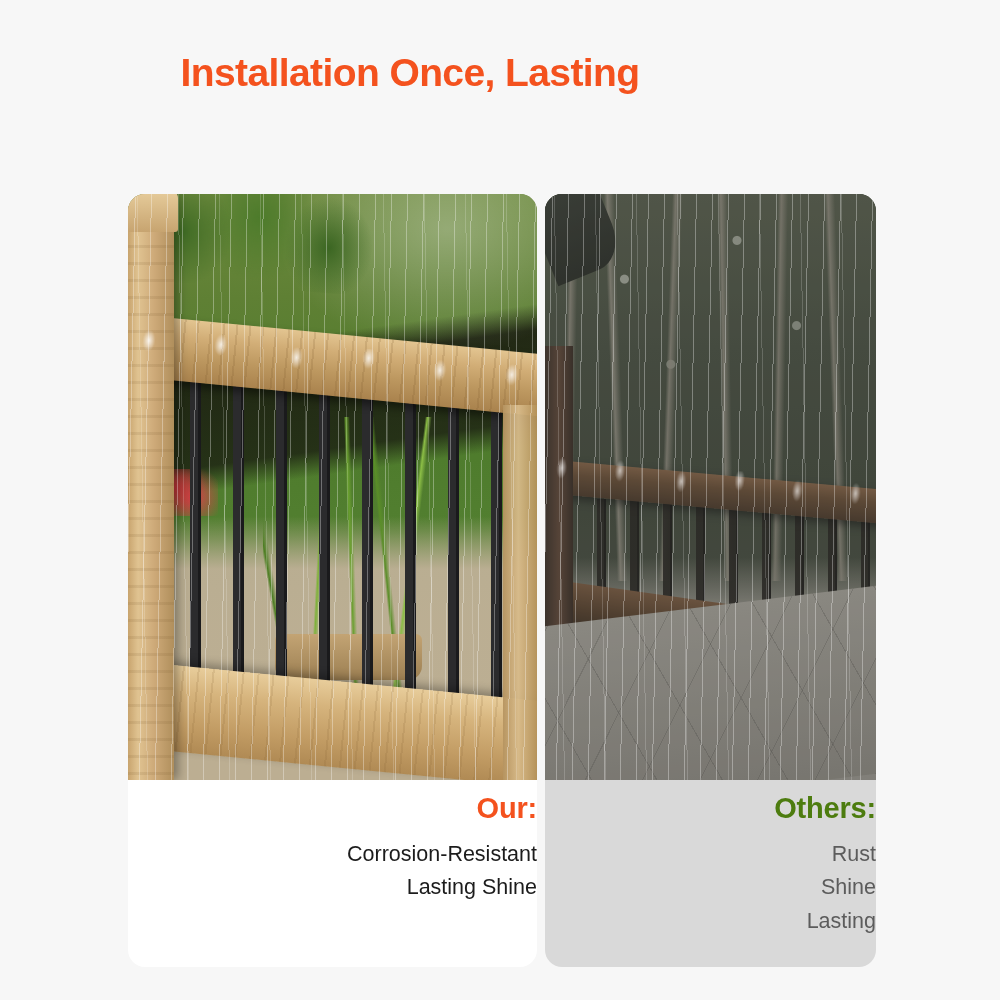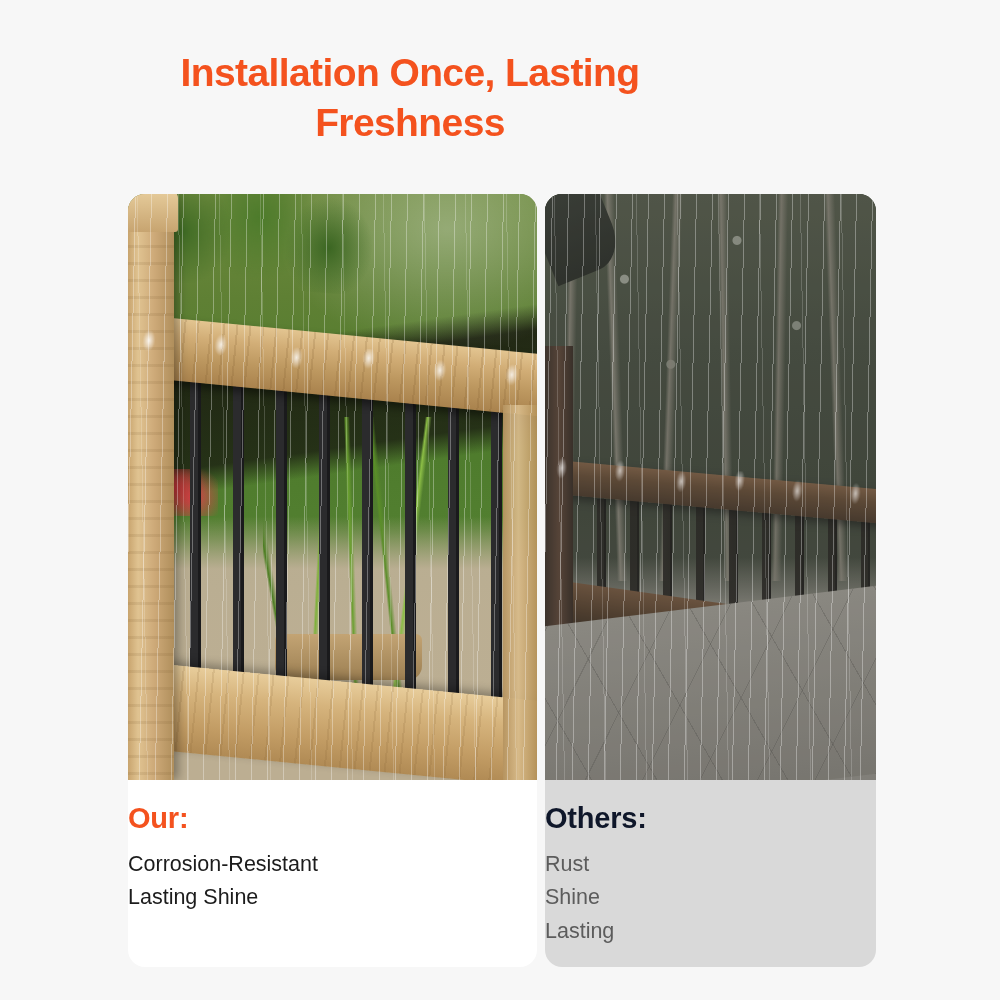--- a/index.html
+++ b/index.html
@@ -264,46 +264,45 @@
     filter: blur(.6px);
   }
   .splash-ours   { top: 26%; transform: rotate(5.6deg); }
   .splash-others { top: 47%; transform: rotate(5.2deg); opacity:.8; }
 
   
   .caption {
     flex: 1 1 auto;
     display: flex;
     flex-direction: column;
-    align-items: flex-start;
-    padding-top: 22px;
+    align-items: flex-end;
+    padding-top: 12px;
   }
   .caption-heading {
     font-size: 29px;
     font-weight: 700;
     letter-spacing: -0.2px;
     margin-bottom: 13px;
   }
   .caption-ours .caption-heading   { color: #f4521e; }
-  .caption-others .caption-heading { color: #0f172a; }
+  .caption-others .caption-heading { color: #4d7c0f; }
 
   .caption-line {
     font-size: 21.5px;
     line-height: 1.55;
     font-weight: 400;
   }
   .caption-ours .caption-line   { color: #1c1c1c; }
   .caption-others .caption-line { color: #5c5c5c; }
 </style>
 </head>
 <body>
 
 <h1 class="headline">
   <span class="line">Installation Once, Lasting</span>
-  <span class="line">Freshness</span>
 </h1>
 
 <section class="compare">
 
   <div class="panel panel-ours">
 
     <div class="photo photo-ours">
       <div class="ours-slats"></div>
       <div class="ours-hedge"></div>
       <div class="ours-flowers"></div>

